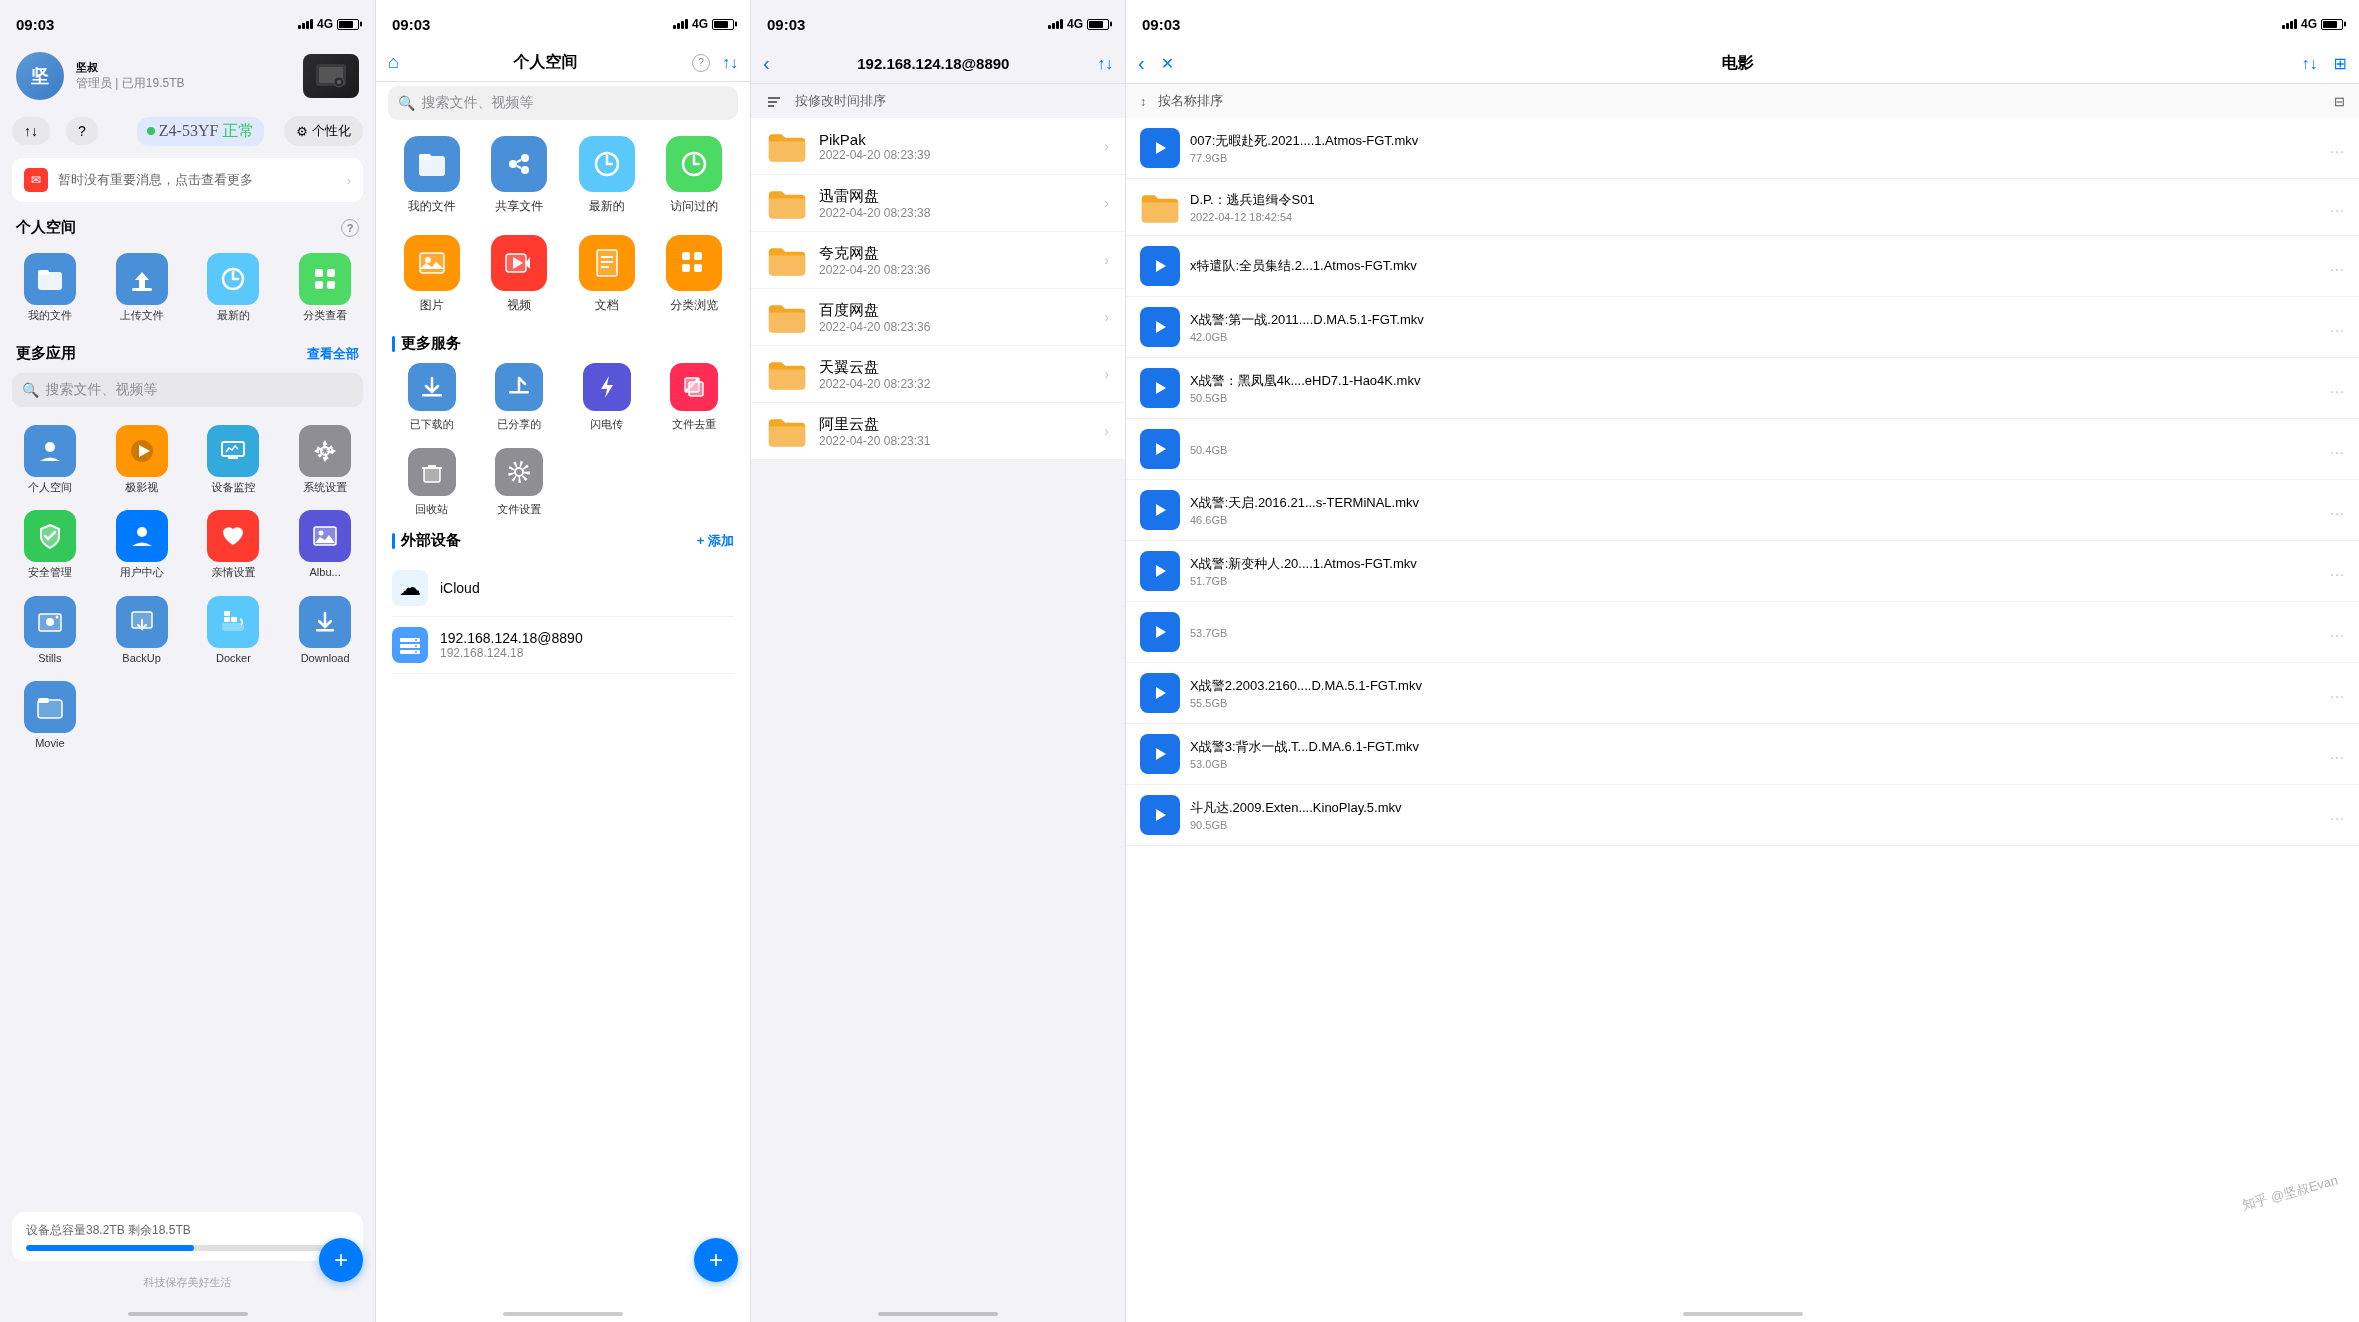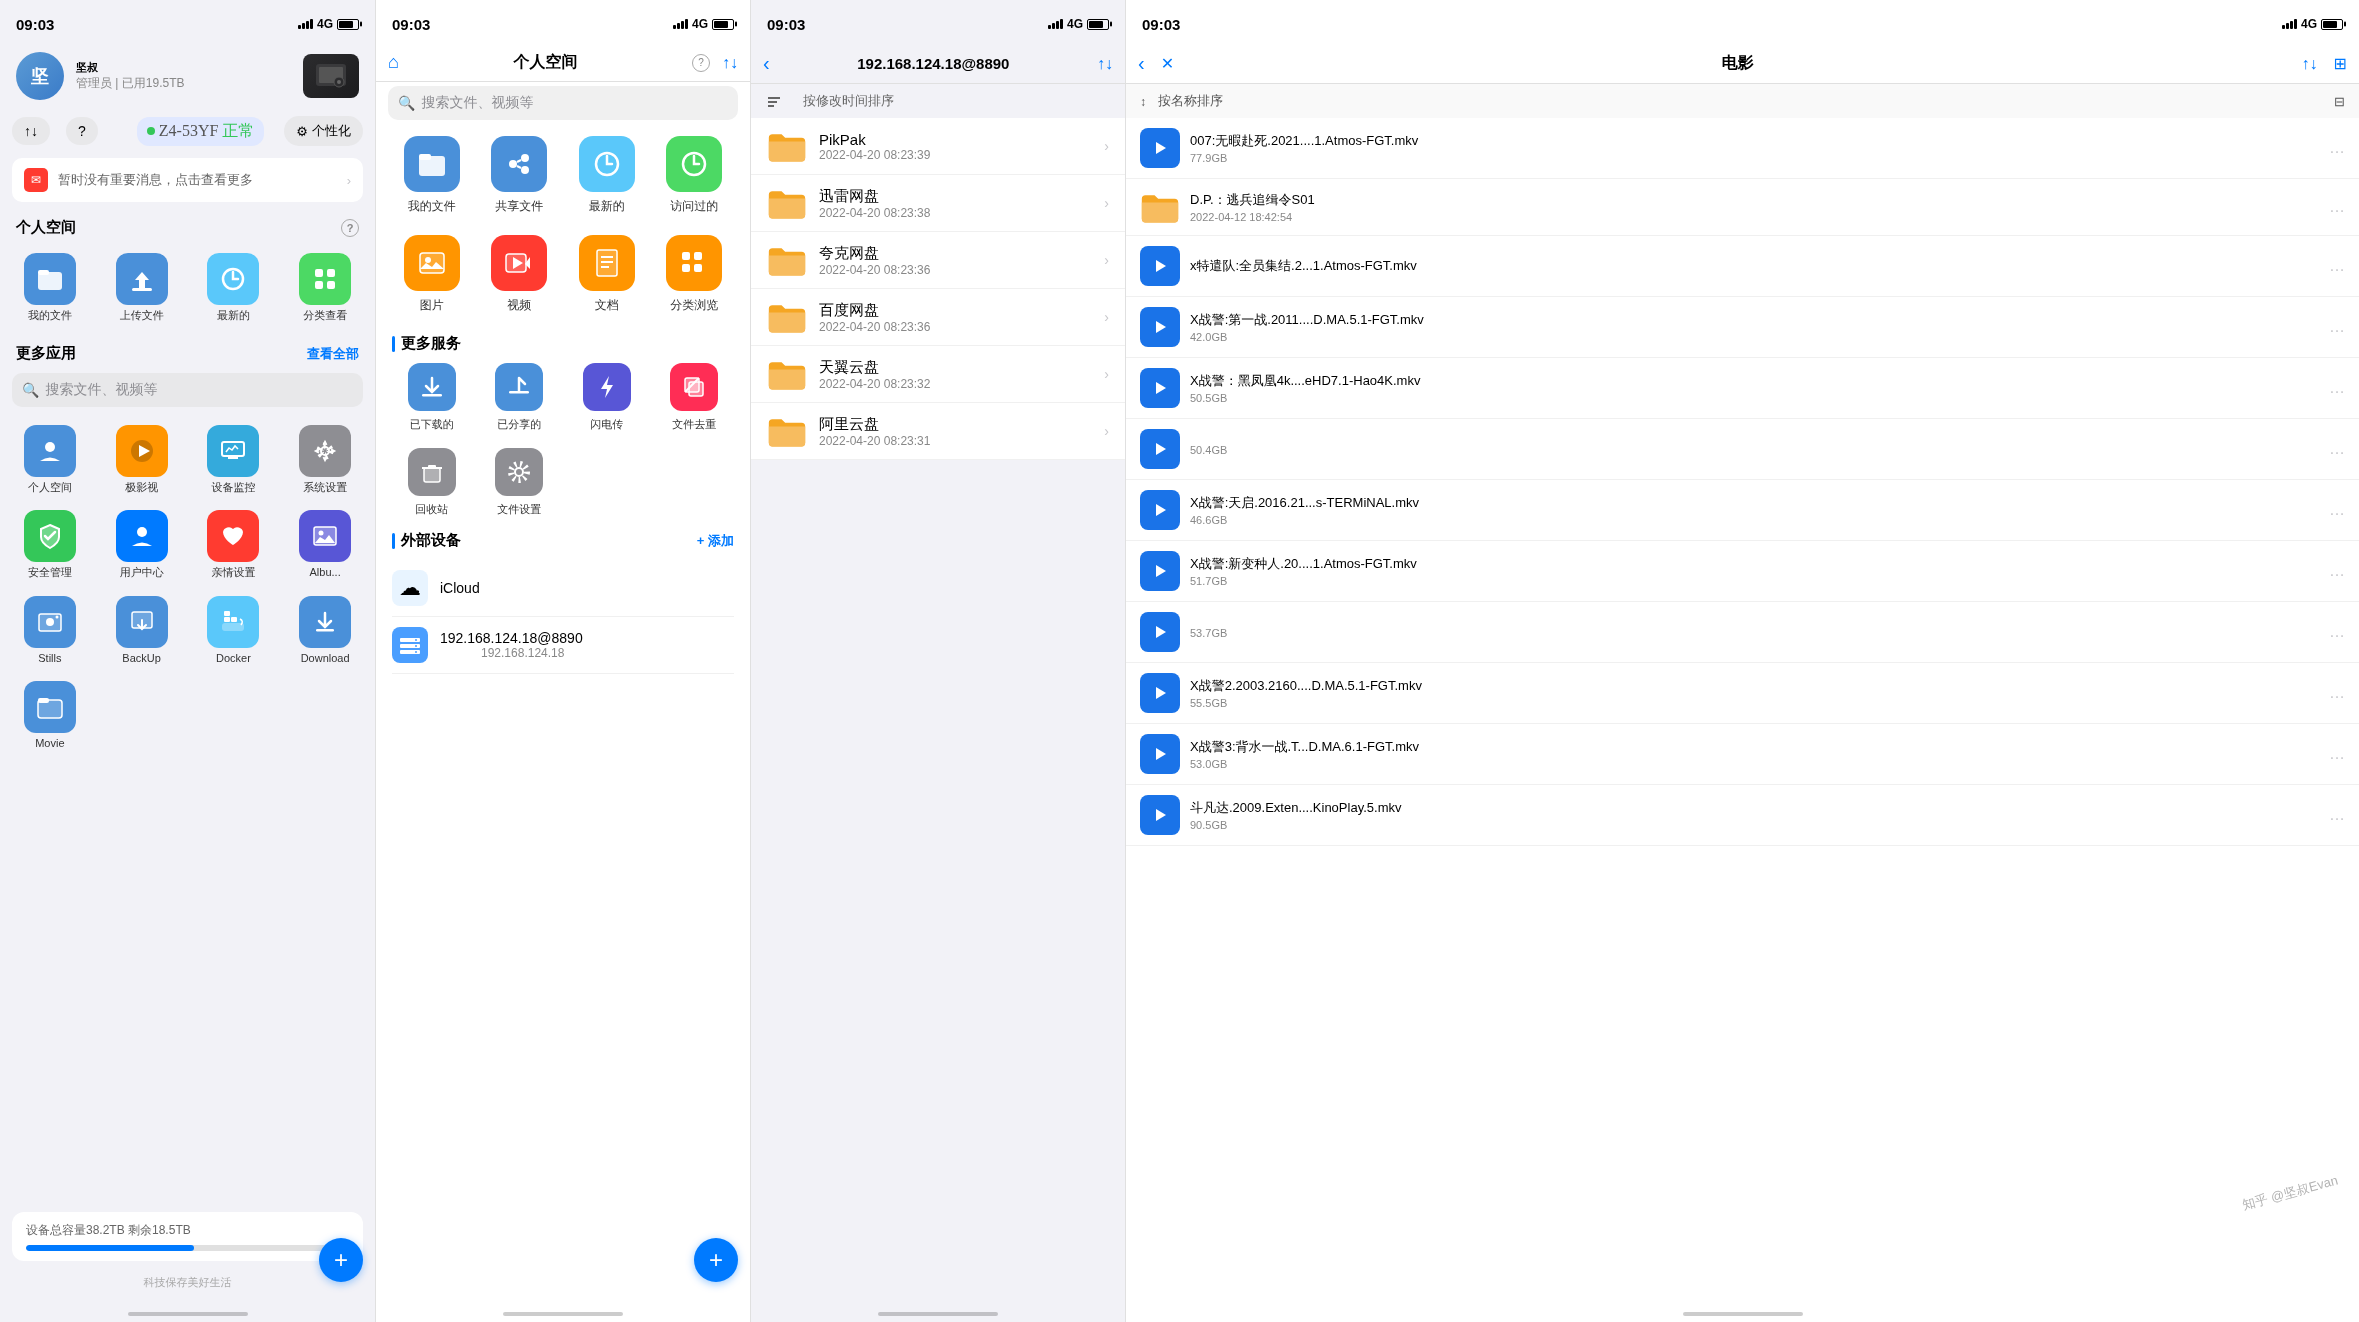--- a/index.html
+++ b/index.html
@@ -207,37 +207,37 @@
     .ext-header-left::before { content: ''; width: 3px; height: 16px; background: #007aff; border-radius: 2px; }
     .ext-add { color: #007aff; font-size: 13px; cursor: pointer; display: flex; align-items: center; gap: 2px; }
     .ext-device-row {
       display: flex; align-items: center; padding: 10px 0; gap: 12px;
       border-bottom: 0.5px solid #f0f0f0; cursor: pointer;
     }
     .ext-device-icon { width: 36px; height: 36px; border-radius: 8px;
       background: #e0f0ff; display: flex; align-items: center; justify-content: center; font-size: 20px; }
     .ext-device-info { flex: 1; }
     .ext-device-name { font-size: 14px; font-weight: 500; color: #000; }
-    .ext-device-sub { font-size: 12px; color: #888; margin-left: 41px; }
+    .ext-device-sub { font-size: 12px; color: #888; }
 
     
     .folder-list { flex: 1; overflow-y: auto; }
     .folder-item {
       display: flex; align-items: center; padding: 10px 16px; gap: 12px;
       border-bottom: 0.5px solid #f0f0f0; cursor: pointer; background: #fff;
     }
     .folder-icon { width: 40px; height: 36px; position: relative; flex-shrink: 0; }
     .folder-svg { width: 40px; height: 36px; }
     .folder-info { flex: 1; }
     .folder-name { font-size: 15px; font-weight: 500; color: #000; }
     .folder-date { font-size: 12px; color: #888; }
     .chevron { color: #c8c8cc; font-size: 14px; }
     .list-header {
       display: flex; align-items: center; padding: 8px 16px; background: #f2f2f7;
-      font-size: 13px; color: #666; gap: 22px;
+      font-size: 13px; color: #666; gap: 14px;
     }
 
     
     .file-list { flex: 1; overflow-y: auto; background: #fff; }
     .file-item {
       display: flex; align-items: center; padding: 10px 14px; gap: 10px;
       border-bottom: 0.5px solid #f0f0f0; cursor: pointer;
     }
     .file-play-icon {
       width: 40px; height: 40px; border-radius: 8px;

